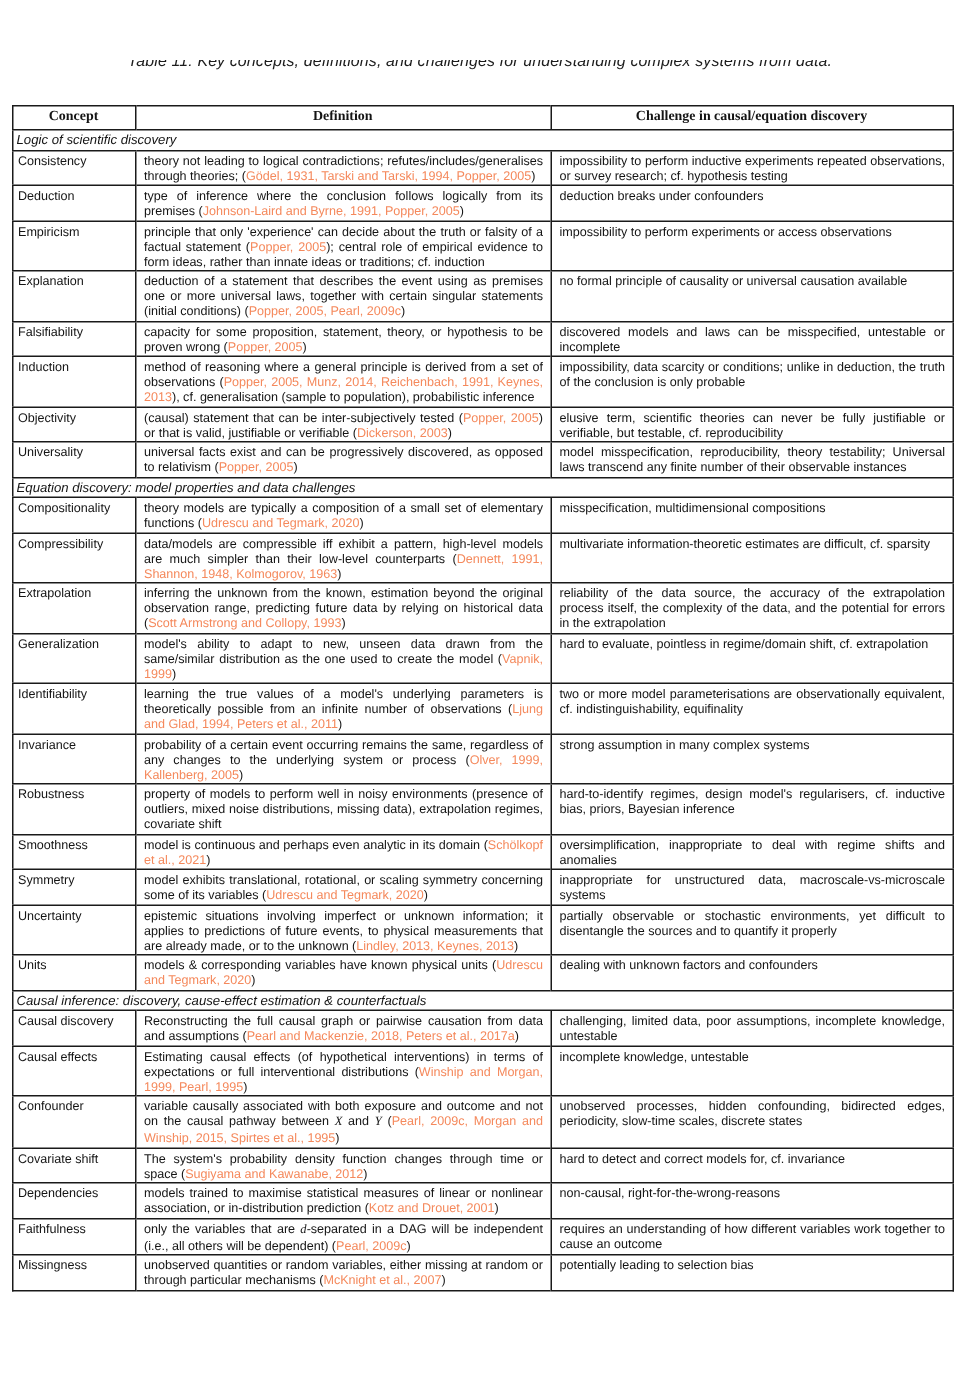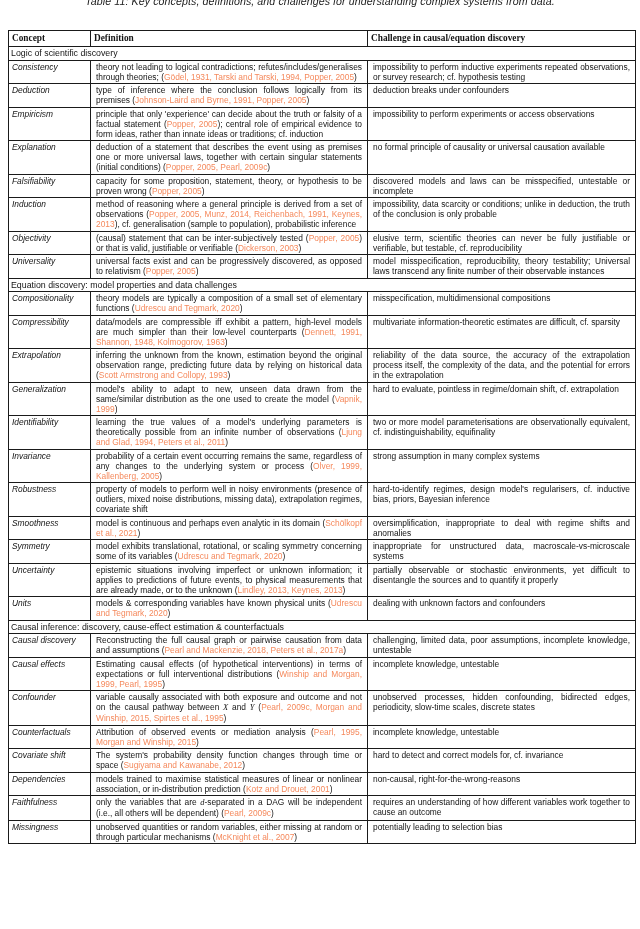--- a/index.html
+++ b/index.html
@@ -1,28 +1,28 @@
 <!DOCTYPE html>
 <html><head>
 <meta charset="utf-8">
 <style>
   html,body{margin:0;padding:0;background:#ffffff;}
   body{width:640px;height:929px;overflow:hidden;font-family:"Liberation Sans",sans-serif;color:#141414;}
-  .caption-clip{height:29px;overflow:hidden;}
+  .caption-clip{height:29px;overflow:hidden;margin-top:40px;}
   .caption-clip .caption{display:block;font-style:italic;font-size:10.6px;line-height:15px;margin-top:-6px;text-align:center;color:#1c1c1c;letter-spacing:0.1px;}
   table.concepts{border-collapse:collapse;table-layout:fixed;width:627px;margin:1px 0 0 8px;border:1.3px solid #1a1a1a;}
   col.c-concept{width:82px;}
   col.c-def{width:277px;}
   col.c-chal{width:268px;}
-  thead th{font-family:"Liberation Serif",serif;font-weight:bold;font-size:9.3px;text-align:left;vertical-align:top;padding:2px 4px 3px 3px;border-bottom:1px solid #1a1a1a;}
+  thead th{font-family:"Liberation Serif",serif;font-weight:bold;font-size:9.3px;text-align:center;vertical-align:top;padding:2px 4px 3px 3px;border-bottom:1px solid #1a1a1a;}
   thead th + th{border-left:1px solid #1a1a1a;}
   td{vertical-align:top;font-size:8.4px;line-height:10px;padding:1px 5px 1.5px 3px;border-top:1px solid #1a1a1a;}
-  td.concept{padding-left:3px;font-style:italic;}
+  td.concept{padding-left:3px;}
   td.def,td.chal{text-align:justify;border-left:1px solid #1a1a1a;padding-left:5px;}
-  tr.section td{font-size:8.8px;padding:1px 2px 1.5px 2px;border-top:1px solid #1a1a1a;}
+  tr.section td{font-style:italic;font-size:8.8px;padding:1px 2px 1.5px 2px;border-top:1px solid #1a1a1a;}
   .cite{color:#F5895C;}
   .math{font-family:"Liberation Serif",serif;font-style:italic;}
 </style>
 </head>
 <body>
 
 <div class="caption-clip">
   <span class="caption">Table 11: Key concepts, definitions, and challenges for understanding complex systems from data.</span>
 </div>
 
@@ -153,25 +153,20 @@
         <td class="concept">Causal effects</td>
         <td class="def"><span>Estimating causal effects (of hypothetical interventions) in terms of expectations or full interventional distributions (</span><span class="cite">Winship and Morgan, 1999, Pearl, 1995</span><span>)</span></td>
         <td class="chal">incomplete knowledge, untestable</td>
       </tr>
       <tr>
         <td class="concept">Confounder</td>
         <td class="def"><span>variable causally associated with both exposure and outcome and not on the causal pathway between </span><span class="math">X</span><span> and </span><span class="math">Y</span><span> (</span><span class="cite">Pearl, 2009c, Morgan and Winship, 2015, Spirtes et al., 1995</span><span>)</span></td>
         <td class="chal">unobserved processes, hidden confounding, bidirected edges, periodicity, slow-time scales, discrete states</td>
       </tr>
       <tr>
-        <td class="concept">Counterfactuals</td>
-        <td class="def"><span>Attribution of observed events or mediation analysis (</span><span class="cite">Pearl, 1995, Morgan and Winship, 2015</span><span>)</span></td>
-        <td class="chal">incomplete knowledge, untestable</td>
-      </tr>
-      <tr>
         <td class="concept">Covariate shift</td>
         <td class="def"><span>The system's probability density function changes through time or space (</span><span class="cite">Sugiyama and Kawanabe, 2012</span><span>)</span></td>
         <td class="chal">hard to detect and correct models for, cf. invariance</td>
       </tr>
       <tr>
         <td class="concept">Dependencies</td>
         <td class="def"><span>models trained to maximise statistical measures of linear or nonlinear association, or in-distribution prediction (</span><span class="cite">Kotz and Drouet, 2001</span><span>)</span></td>
         <td class="chal">non-causal, right-for-the-wrong-reasons</td>
       </tr>
       <tr>

